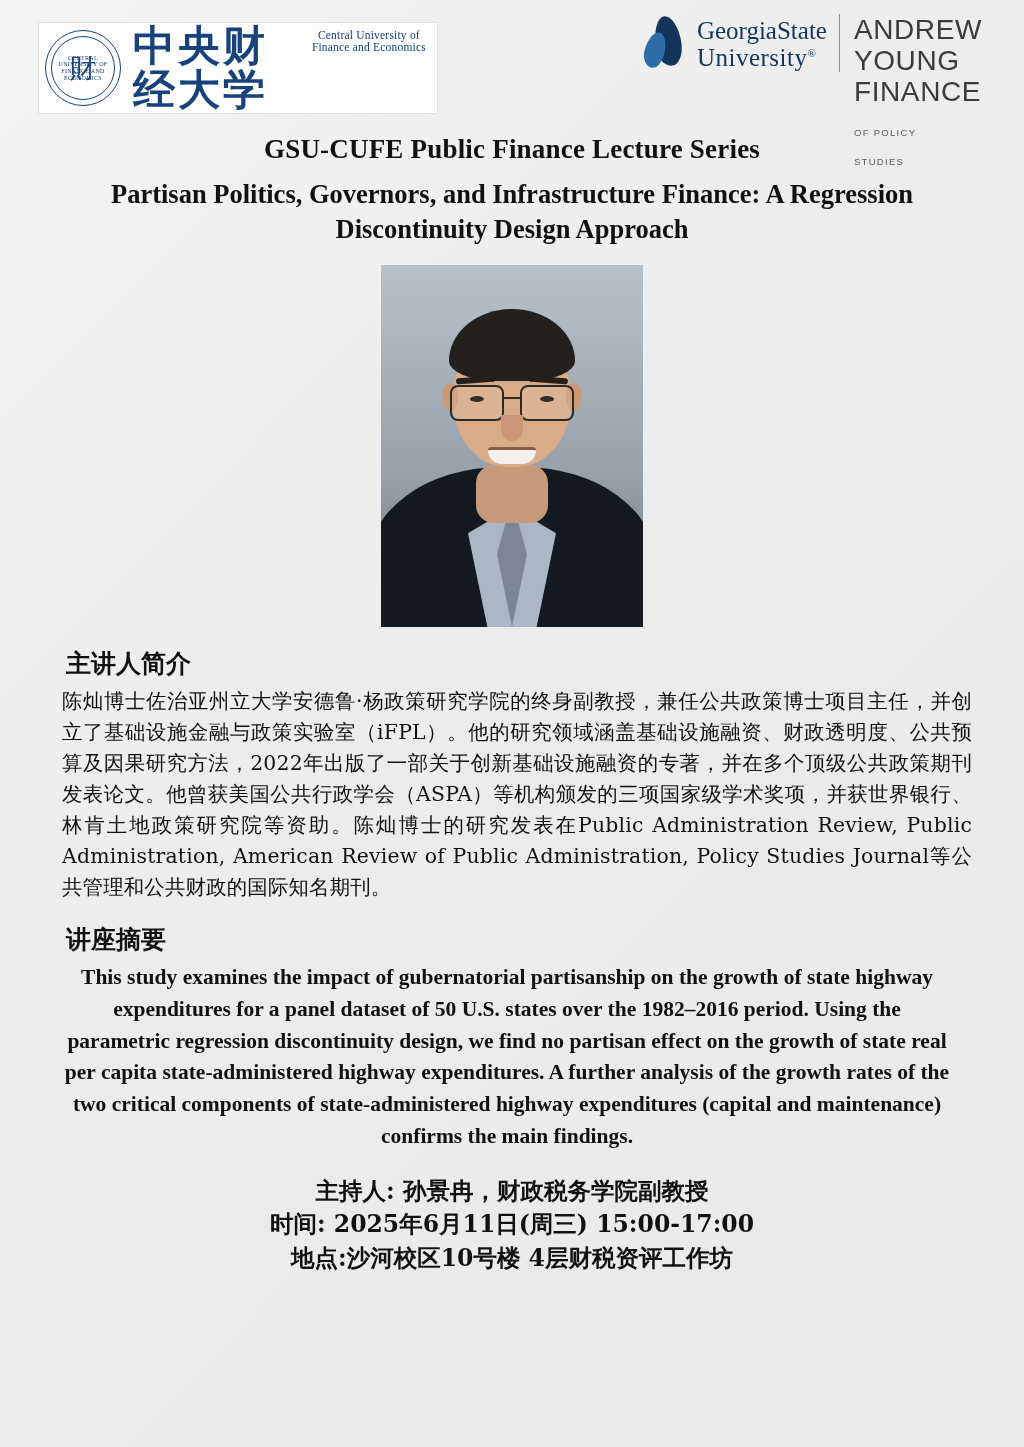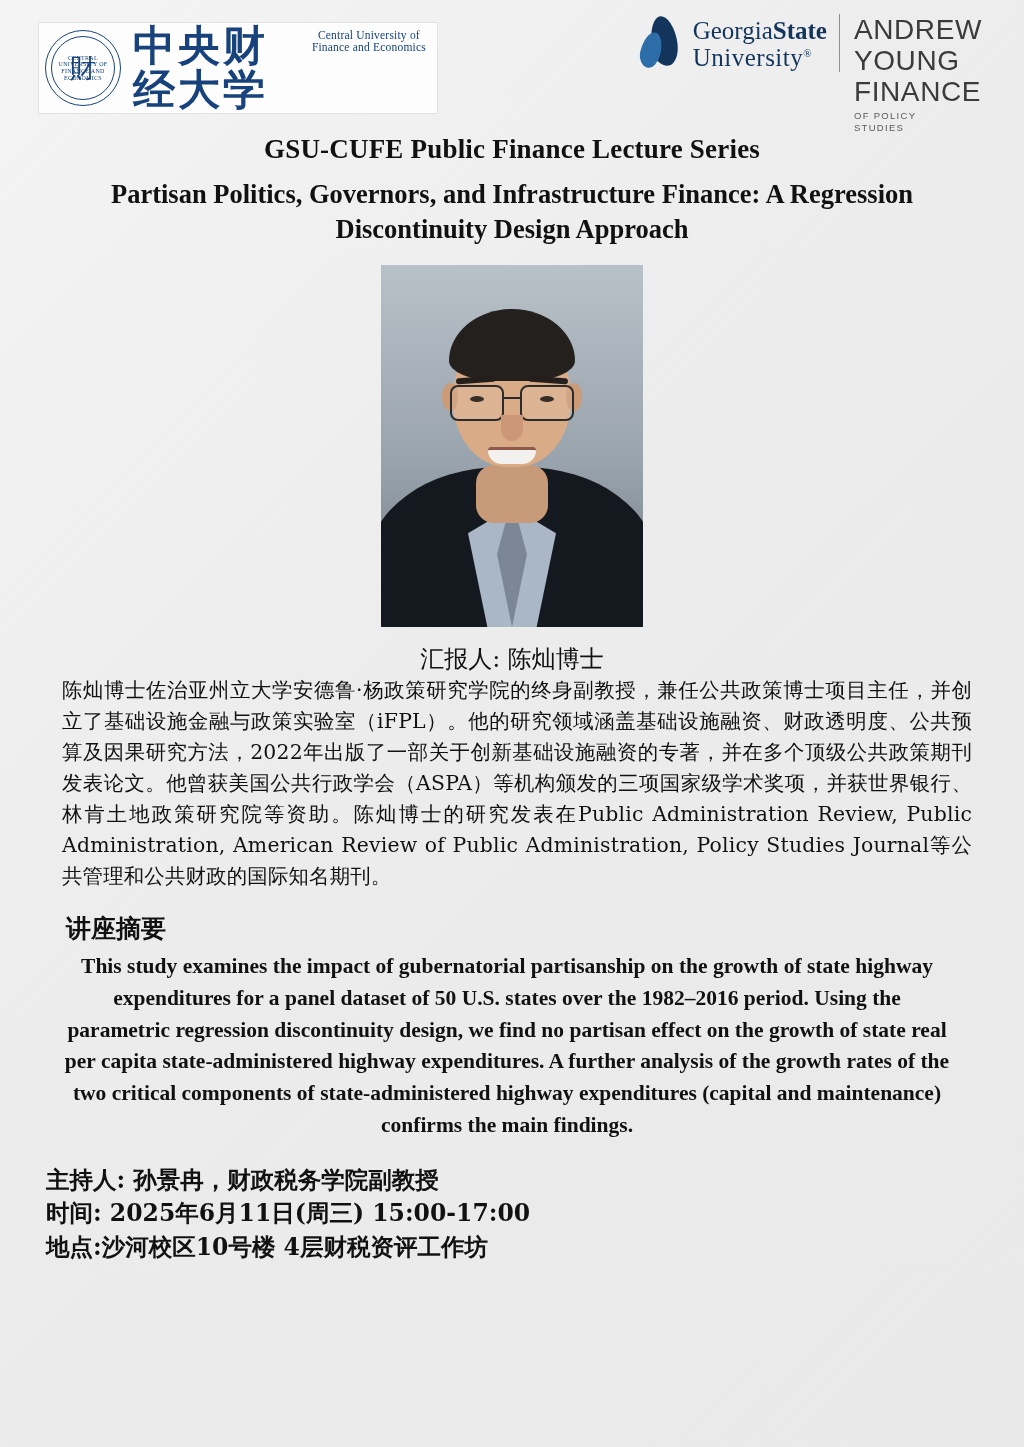--- a/index.html
+++ b/index.html
@@ -142,21 +142,21 @@
   .gsu-words {
     display: flex;
     flex-direction: column;
     line-height: 1.0;
     padding-top: 4px;
   }
   .gsu-words .l1 {
     font-size: 25px;
     color: #13355c;
   }
-  .gsu-words .l1 b { font-weight: 700; }
+  .gsu-words .l1 b { font-weight: 400; }
   .gsu-words .l2 {
     font-size: 25px;
     color: #13355c;
     letter-spacing: .5px;
     margin-top: 2px;
   }
   .gsu-words .l2 sup { font-size: 11px; }
   .ays {
     padding-left: 14px;
     display: flex;
@@ -169,21 +169,21 @@
     font-size: 28px;
     color: #3b3b3b;
     letter-spacing: .6px;
     margin-bottom: 3px;
   }
   .ays .small {
     font-family: "Liberation Sans", sans-serif;
     font-size: 9.5px;
     color: #5a5a5a;
     letter-spacing: 1.3px;
-    margin-top: 2px;
+    margin-top: 19px;
   }
 
   
   .series-title {
     text-align: center;
     font-weight: 700;
     font-size: 27px;
     letter-spacing: .2px;
     margin-top: 4px;
   }
@@ -375,21 +375,21 @@
     font-size: 21.5px;
     line-height: 1.48;
     text-align: center;
     margin: 2px 26px 0 16px;
     font-weight: bold;
   }
 
   
   .footer {
     margin-top: 22px;
-    text-align: left;
+    text-align: center;
     font-family: "DejaVu Serif", serif;
     font-weight: 700;
   }
   .footer div {
     font-size: 23.5px;
     line-height: 1.42;
   }
 </style>
 </head>
 <body>
@@ -452,22 +452,22 @@
       <div class="glasses">
         <div class="lens left"></div>
         <div class="bridge"></div>
         <div class="lens right"></div>
       </div>
       <div class="nose"></div>
       <div class="mouth"></div>
     </div>
   </div>
 
-  <div class="speaker-line">汇报人: 陈灿博士</div>
-
+
+  <div class="section-head">主讲人简介</div>
   <div class="cn-para">陈灿博士佐治亚州立大学安德鲁·杨政策研究学院的终身副教授，兼任公共政策博士项目主任，并创立了基础设施金融与政策实验室（iFPL）。他的研究领域涵盖基础设施融资、财政透明度、公共预算及因果研究方法，2022年出版了一部关于创新基础设施融资的专著，并在多个顶级公共政策期刊发表论文。他曾获美国公共行政学会（ASPA）等机构颁发的三项国家级学术奖项，并获世界银行、林肯土地政策研究院等资助。陈灿博士的研究发表在Public Administration Review, Public Administration, American Review of Public Administration, Policy Studies Journal等公共管理和公共财政的国际知名期刊。</div>
 
   <div class="section-head">讲座摘要</div>
   <div class="en-para">This study examines the impact of gubernatorial partisanship on the growth of state highway expenditures for a panel dataset of 50 U.S. states over the 1982–2016 period. Using the parametric regression discontinuity design, we find no partisan effect on the growth of state real per capita state-administered highway expenditures. A further analysis of the growth rates of the two critical components of state-administered highway expenditures (capital and maintenance) confirms the main findings.</div>
 
   <div class="footer">
     <div>主持人: 孙景冉，财政税务学院副教授</div>
     <div>时间: 2025年6月11日(周三)  15:00-17:00</div>
     <div>地点:沙河校区10号楼 4层财税资评工作坊</div>
   </div>

